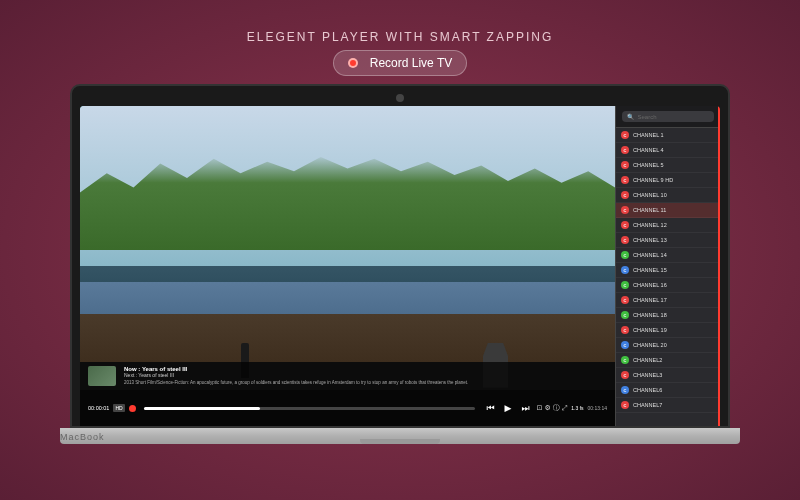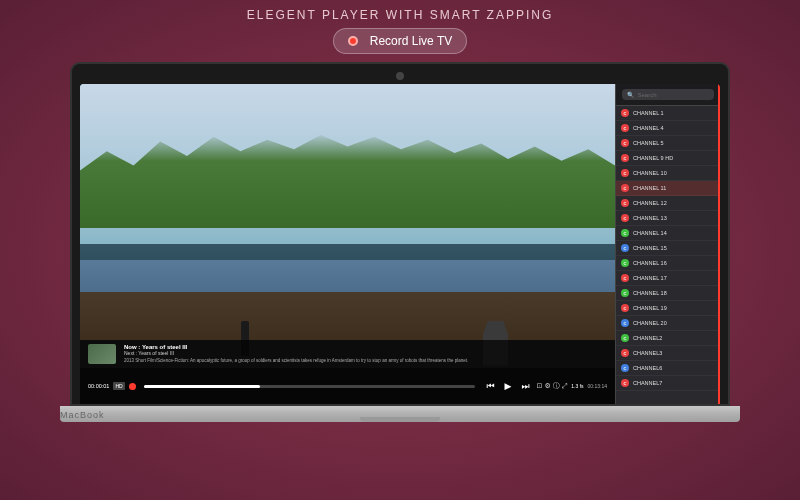--- a/index.html
+++ b/index.html
@@ -10,21 +10,21 @@
       background: radial-gradient(ellipse at center, #a0415a 0%, #7a2d45 40%, #5a1f35 100%);
       font-family: -apple-system, BlinkMacSystemFont, 'Helvetica Neue', sans-serif;
       display: flex;
       flex-direction: column;
       align-items: center;
     }
 
     
     .header {
       text-align: center;
-      padding-top: 8px;
+      padding-top: 30px;
       margin-bottom: 8px;
     }
     .header-title {
       color: #e8c8d0;
       font-size: 12px;
       font-weight: 500;
       letter-spacing: 2px;
       text-transform: uppercase;
     }
     .record-badge {

